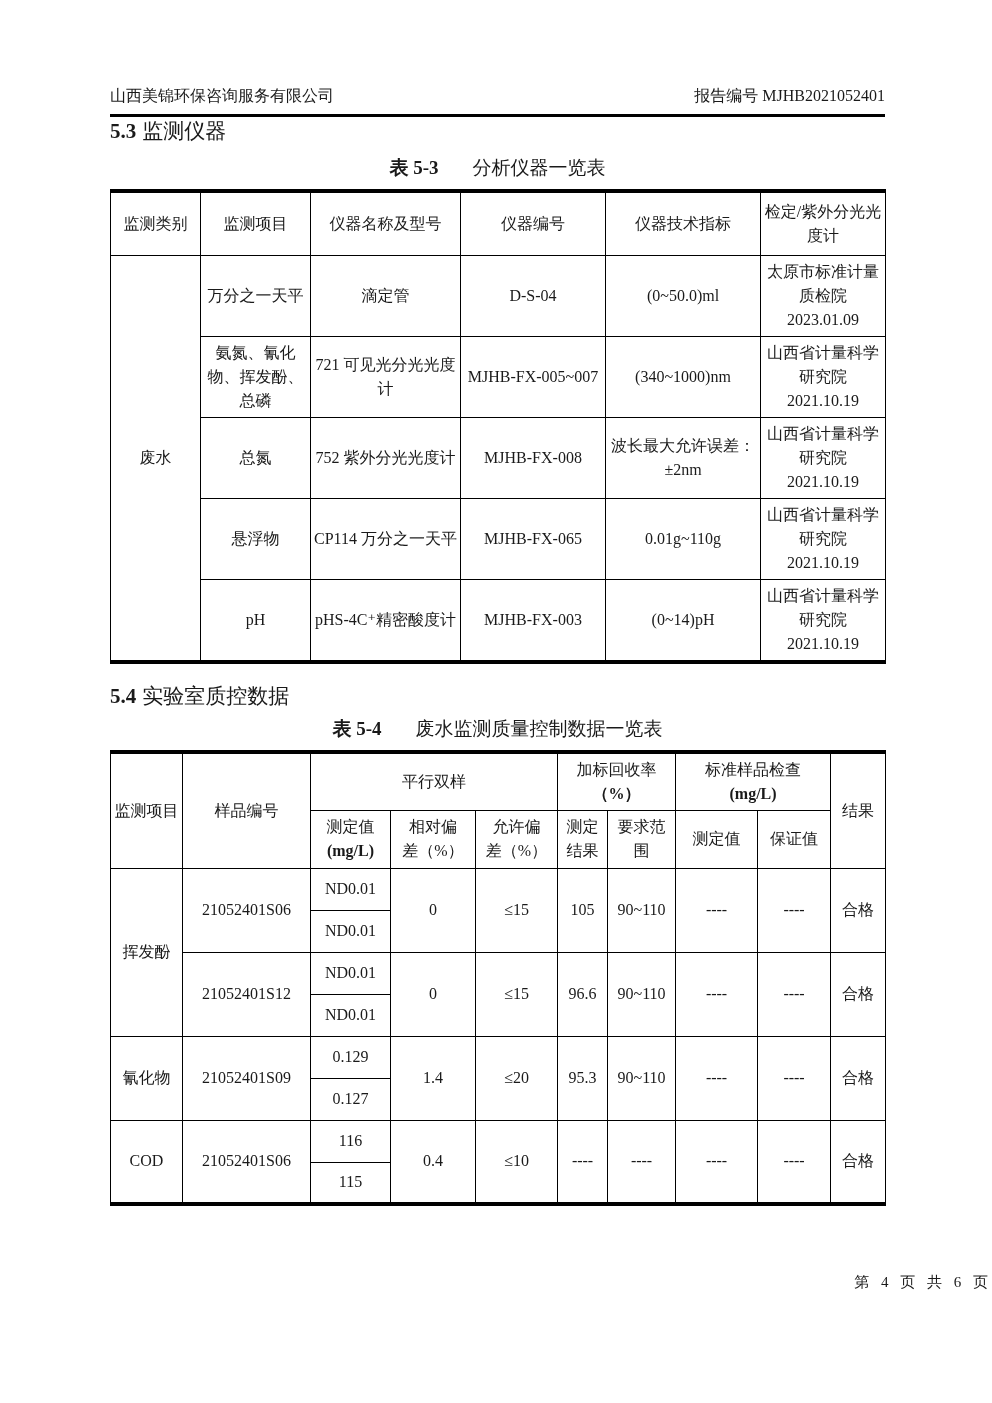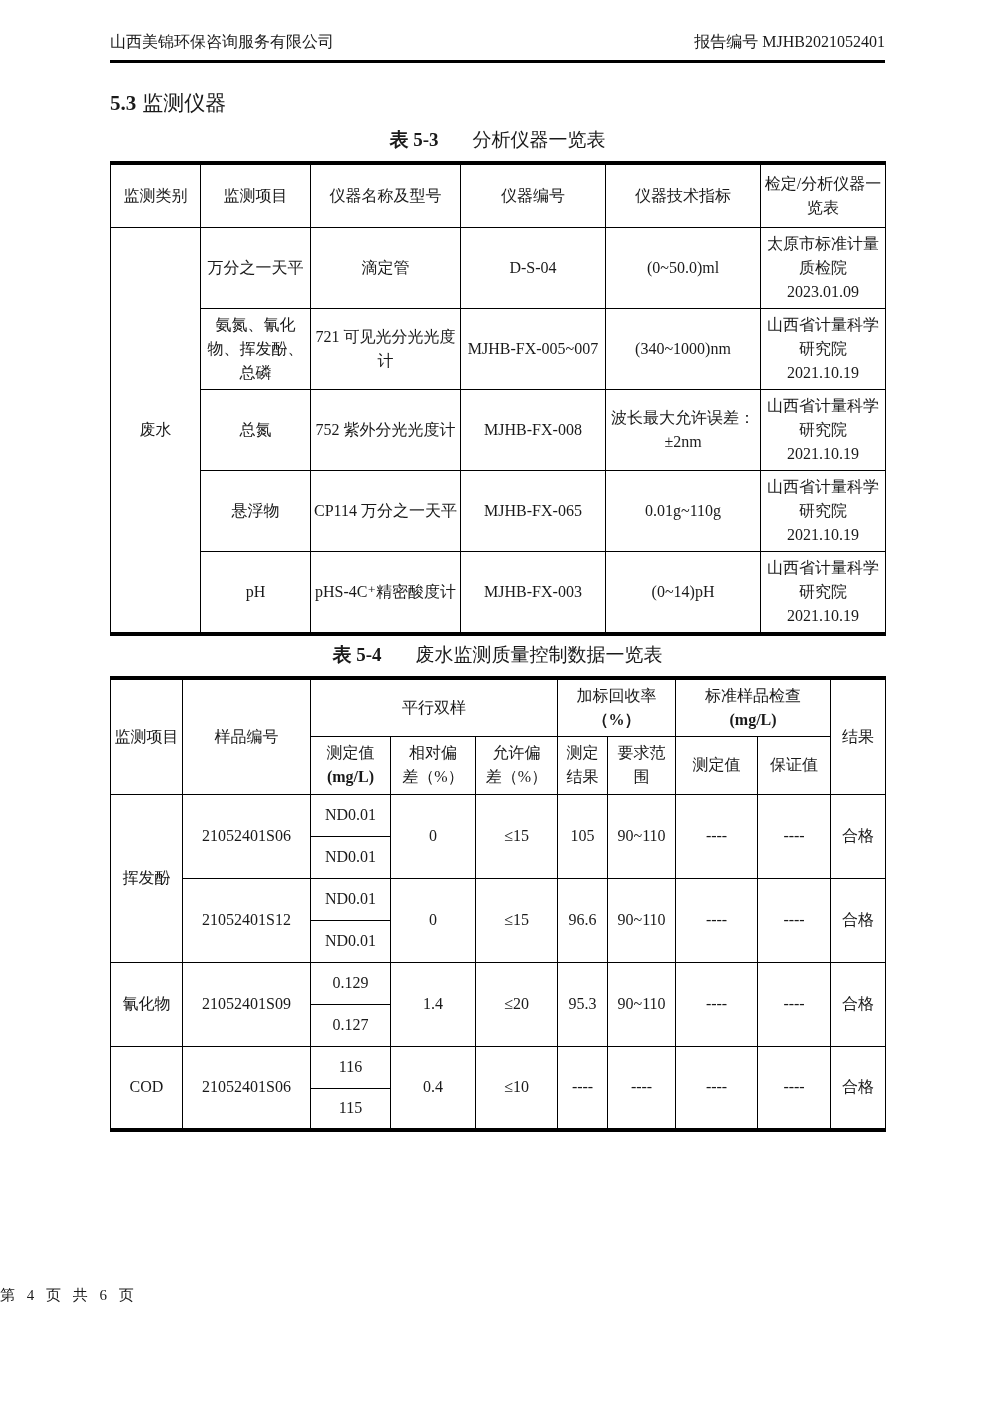--- a/index.html
+++ b/index.html
@@ -8,31 +8,31 @@
     height: 1403px;
     position: relative;
     font-family: "Liberation Serif", "DejaVu Serif", serif;
     color: #1a1a1a;
     overflow: hidden;
   }
   .content { margin: 0 107px 0 110px; width: 775px; }
 
   
   .page-header {
-    padding-top: 32px;
+    padding-top: 86px;
     display: flex;
     justify-content: space-between;
     align-items: flex-end;
     font-size: 16px;
     border-bottom: 3px solid #000;
     padding-bottom: 7px;
   }
 
   
-  .section-heading { margin-top: 26px; font-size: 21px; }
+  .section-heading { font-size: 21px; }
   .section-heading .num { font-weight: bold; margin-right: 6px; }
 
   
   .para {
     margin-top: 12px;
     font-size: 20px;
     line-height: 2.35;
     text-indent: 2em;
     text-align: justify;
   }
@@ -63,24 +63,24 @@
   .t53 tr.hdr th { height: 64px; font-size: 16px; }
   .t53 .code-cell { word-break: break-all; }
   .t54 tr.hdr1 th { height: 50px; }
   .t54 tr.hdr2 th { height: 58px; }
   .t54 td.v { height: 42px; }
   .unit { font-weight: bold; }
 
   
   .page-footer {
     position: absolute;
-    bottom: 98px;
+    bottom: 111px;
     left: 0;
     width: 100%;
-    text-align: left;
+    text-align: right;
     font-size: 15px;
     letter-spacing: 4px;
   }
 </style>
 </head>
 <body>
 
 <div class="content">
 
   <div class="page-header">
@@ -106,21 +106,21 @@
         <col style="width:155px">
         <col style="width:125px">
     </colgroup>
     <tbody>
         <tr class="hdr">
       <th>监测类别</th>
       <th>监测项目</th>
       <th>仪器名称及型号</th>
       <th>仪器编号</th>
       <th>仪器技术指标</th>
-      <th>检定/分析仪器一览表</th>
+      <th>检定/紫外分光光度计</th>
     </tr>
     <tr>
       <td rowspan="5">废水</td>
       <td>万分之一天平</td>
       <td>滴定管</td>
       <td class="code-cell">D-S-04</td>
       <td>(0~50.0)ml</td>
       <td><span>太原市标准计量质检院</span><br><span>2023.01.09</span></td>
     </tr>
     <tr>
@@ -147,20 +147,23 @@
     <tr>
       <td>pH</td>
       <td>pHS-4C⁺精密酸度计</td>
       <td class="code-cell">MJHB-FX-003</td>
       <td>(0~14)pH</td>
       <td><span>山西省计量科学研究院</span><br><span>2021.10.19</span></td>
     </tr>
   </tbody>
     </table>
 
+  <div class="section-heading" style="margin-top:18px;">
+    <span class="num">5.4</span><span>实验室质控数据</span>
+  </div>
 
 
   <div class="tbl-caption" style="margin-top:6px;">
     <span class="cap-label">表 5-4</span><span>废水监测质量控制数据一览表</span>
   </div>
 
   <table class="t54">
     <colgroup>
       <col style="width:72px">
         <col style="width:128px">

